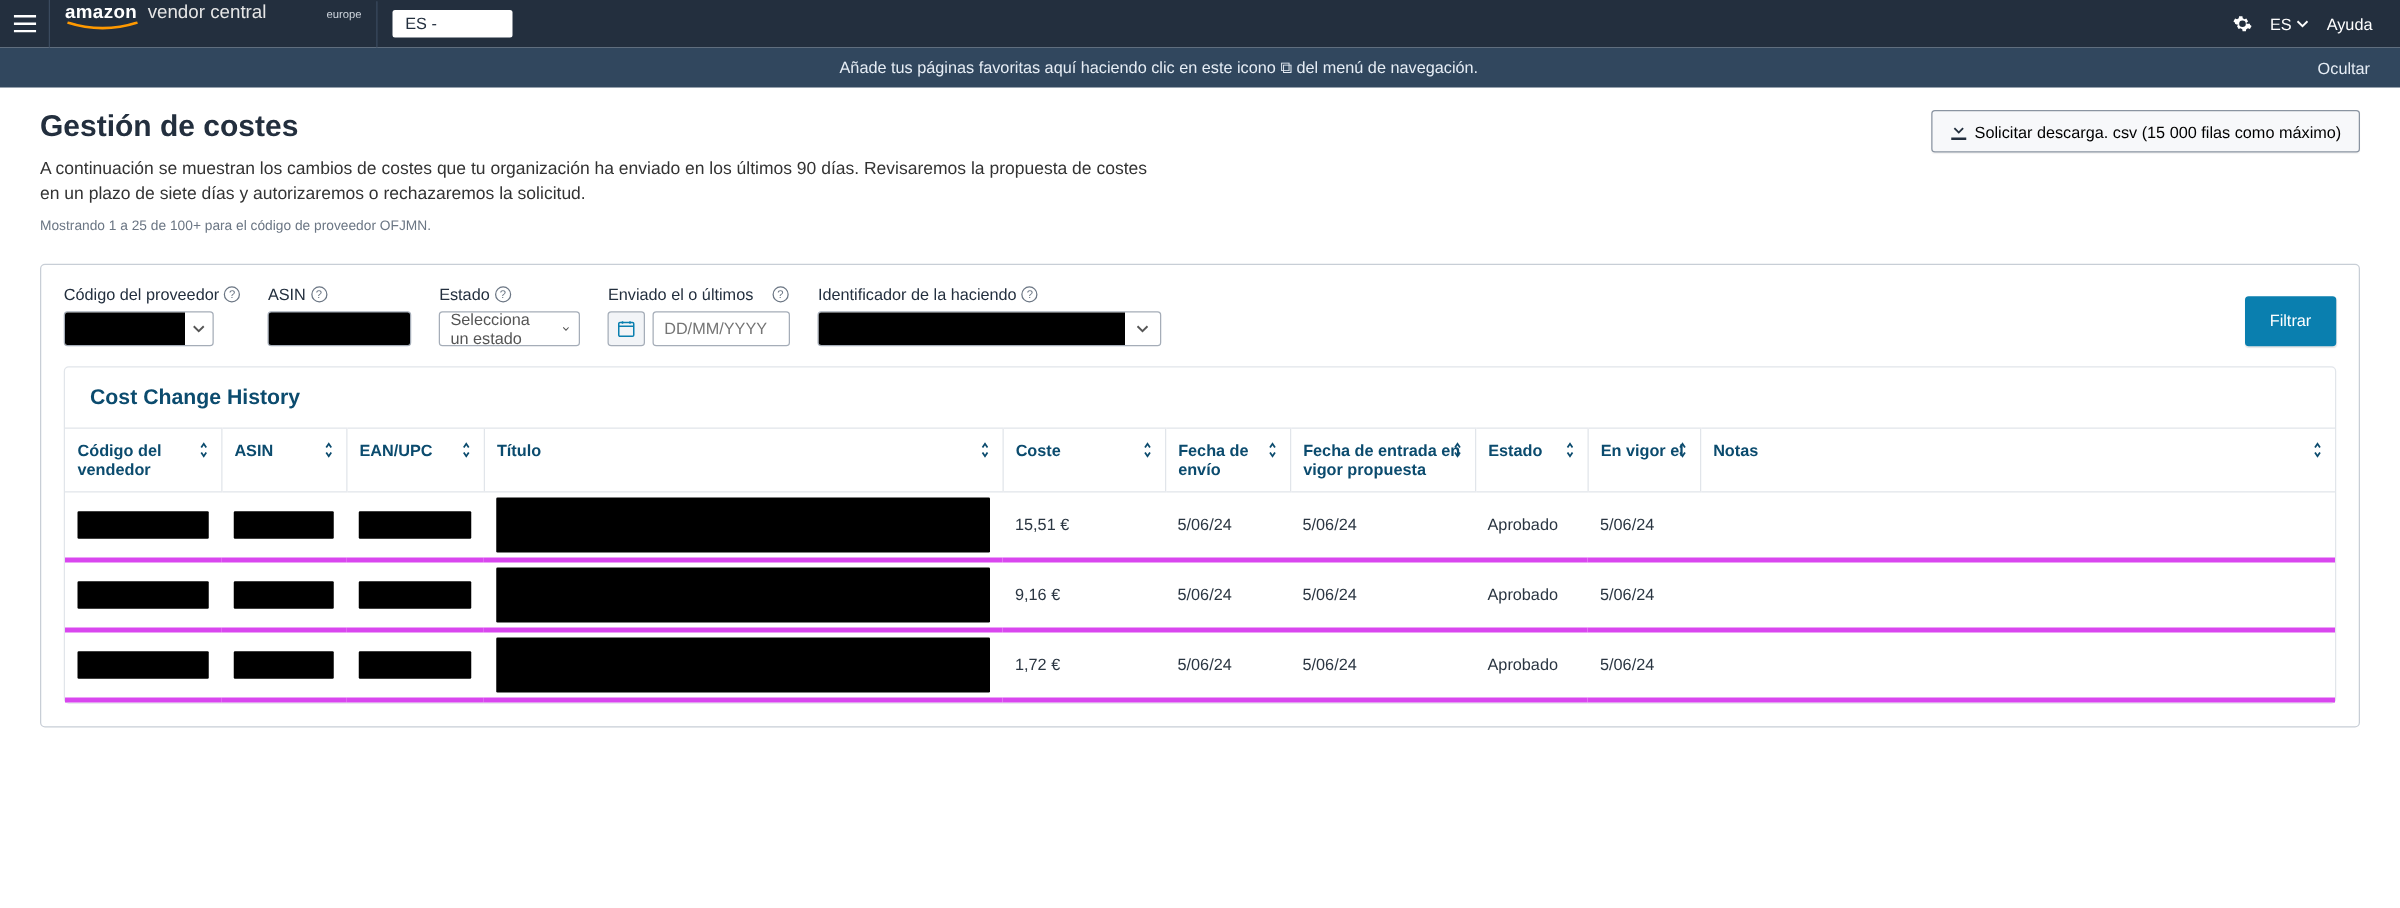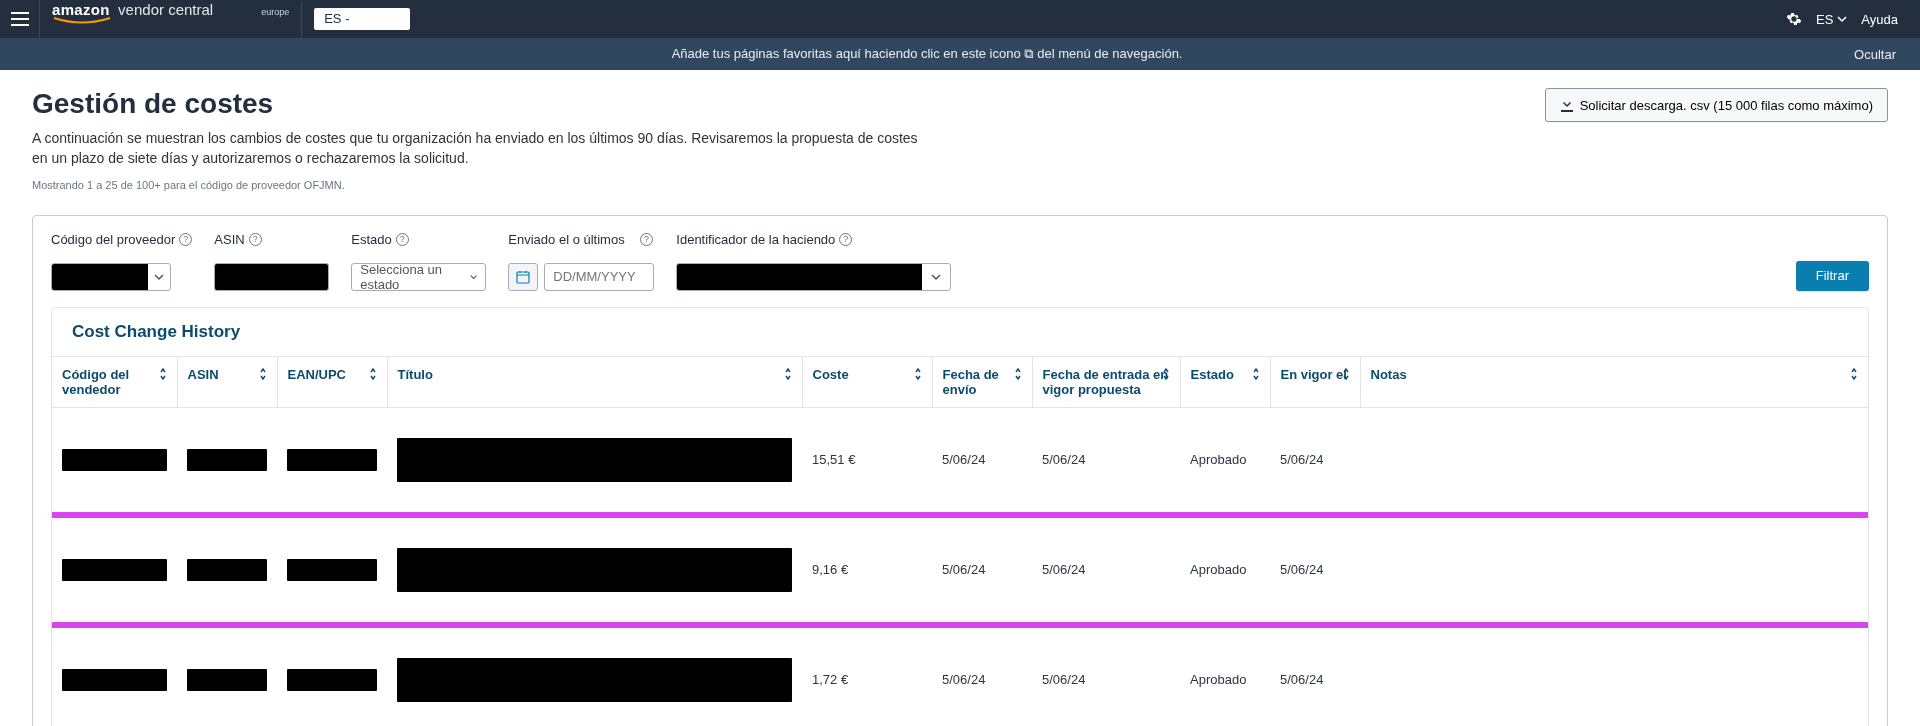--- a/index.html
+++ b/index.html
@@ -21,54 +21,54 @@
   .top-right .locale { cursor:pointer; display:flex; align-items:center; gap:4px;}
   .top-right .help { cursor:pointer;}
   
   .favbar { height:32px; background:#31475e; color:#e6edf5; font-size:13px; display:flex; align-items:center;}
   .favbar .msg { flex:1; text-align:center;}
   .favbar .hide { padding-right:24px; cursor:pointer; font-weight:500;}
   
   .page { padding:18px 32px 32px 32px; }
   .page-head { display:flex; align-items:flex-start; }
   .page-head .titles { flex:1; }
-  h1.page-title { font-size:28px; font-weight:600; color:#232f3e; margin-bottom:8px;}
+  h1.page-title { font-size:24px; font-weight:600; color:#232f3e; margin-bottom:8px;}
   .page-desc { font-size:14px; color:#333; max-width:900px; line-height:1.45;}
   .count-line { font-size:11px; color:#6b7684; margin-top:10px;}
   .dl-btn { border:1px solid #8a94a1; background:#f7f8fa; border-radius:3px; height:34px; padding:0 14px; font-size:13px; display:flex; align-items:center; gap:6px; cursor:pointer; white-space:nowrap; box-shadow:0 1px 1px rgba(0,0,0,.05);}
   .dl-btn svg { width:14px; height:14px;}
   
   .filter-box { border:1px solid #c8ced6; border-radius:4px; margin-top:24px; padding:16px 18px 18px 18px;}
   .filters { display:flex; align-items:flex-end; gap:22px;}
-  .field label { display:flex; align-items:center; gap:4px; font-size:13px; color:#232f3e; margin-bottom:16px; white-space:nowrap;}
+  .field label { display:flex; align-items:center; gap:4px; font-size:13px; color:#232f3e; margin-bottom:6px; white-space:nowrap;}
   .info { width:13px; height:13px; border:1px solid #6b7684; border-radius:50%; display:inline-flex; align-items:center; justify-content:center; font-size:9px; color:#6b7684; }
   .ctrl, .ctrl-select, .ctrl-date { height:28px; border:1px solid #a5adb8; border-radius:3px; background:#fff; font-size:13px;}
   .ctrl-black { background:#000; }
   .ctrl-select { display:flex; align-items:center; justify-content:space-between; padding:0 8px; gap:20px; color:#555; cursor:pointer;}
   .vendor-sel { width:120px; display:flex; align-items:center; cursor:pointer;}
   .vendor-sel .blk { flex:1; background:#000; height:100%; border-radius:2px 0 0 2px;}
   .vendor-sel .car { width:22px; display:flex; align-items:center; justify-content:center;}
   .asin-in { width:115px;}
-  .state-sel { width:135px;}
+  .state-sel { width:113px;}
   .date-wrap { display:flex; align-items:center; gap:6px;}
   .cal-btn { width:30px; height:28px; border:1px solid #a5adb8; border-radius:3px; background:#f2f4f7; display:flex; align-items:center; justify-content:center; cursor:pointer;}
   .date-in { width:110px; padding:0 8px; color:#777; background:#fff;}
   .req-sel { width:275px; display:flex; align-items:center; cursor:pointer;}
   .req-sel .blk { flex:1; background:#000; height:100%; border-radius:2px 0 0 2px;}
   .req-sel .car { width:28px; display:flex; align-items:center; justify-content:center;}
   .filters .grow { flex:1; }
-  .filter-btn { height:30px; padding:0 20px; background:#0a7faf; color:#fff; border:none; border-radius:3px; font-size:13px; cursor:pointer; box-shadow:0 1px 1px rgba(0,0,0,.1);}
+  .filter-btn { height:40px; padding:0 20px; background:#0a7faf; color:#fff; border:none; border-radius:3px; font-size:13px; cursor:pointer; box-shadow:0 1px 1px rgba(0,0,0,.1);}
   
   .table-panel { border:1px solid #e1e5ea; border-radius:4px; margin-top:16px; }
   .panel-title { font-size:17px; font-weight:700; color:#0b4b6e; padding:14px 20px;}
   table.data { width:100%; border-collapse:collapse; font-size:13px;}
   thead th { text-align:left; color:#0b4b6e; font-weight:700; font-size:13px; padding:10px 10px; border-top:1px solid #e1e5ea; border-bottom:1px solid #e1e5ea; vertical-align:top; position:relative;}
   thead th.sep { border-left:1px solid #e1e5ea;}
   .sort { position:absolute; right:8px; top:10px; width:12px; height:14px; cursor:pointer;}
-  tbody td { padding:30px 10px; border-bottom:6px solid #d946ef; vertical-align:middle; color:#2b3642;}
+  tbody td { padding:4px 10px; border-bottom:4px solid #d946ef; vertical-align:middle; color:#2b3642;}
   .redact { background:#000; height:22px; border-radius:1px;}
   .redact.tall { height:44px;}
   .col-vendor { width:125px;}
   .col-asin  { width:96px;}
   .col-ean   { width:104px;}
   .col-title { width:410px;}
   .col-cost  { width:130px;}
   .col-sub   { width:100px;}
   .col-eff   { width:148px;}
   .col-state { width:90px;}

